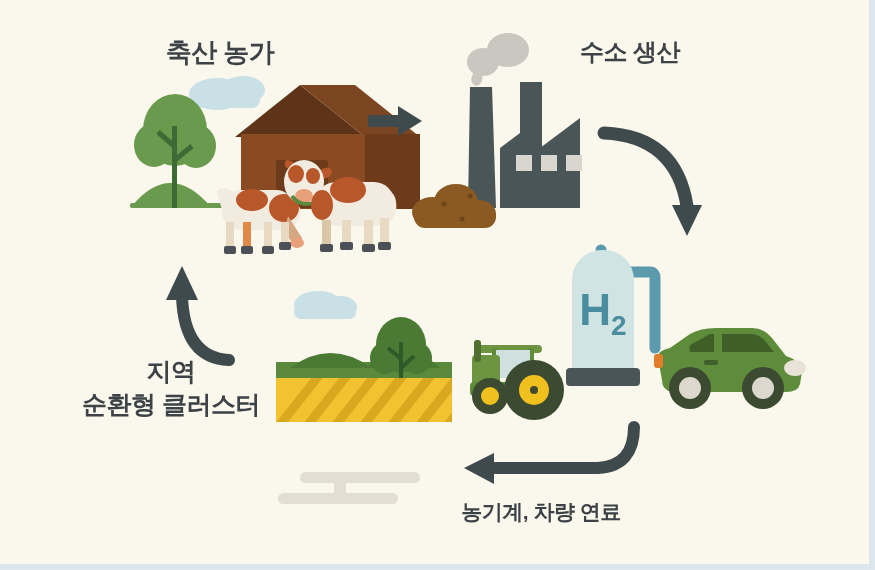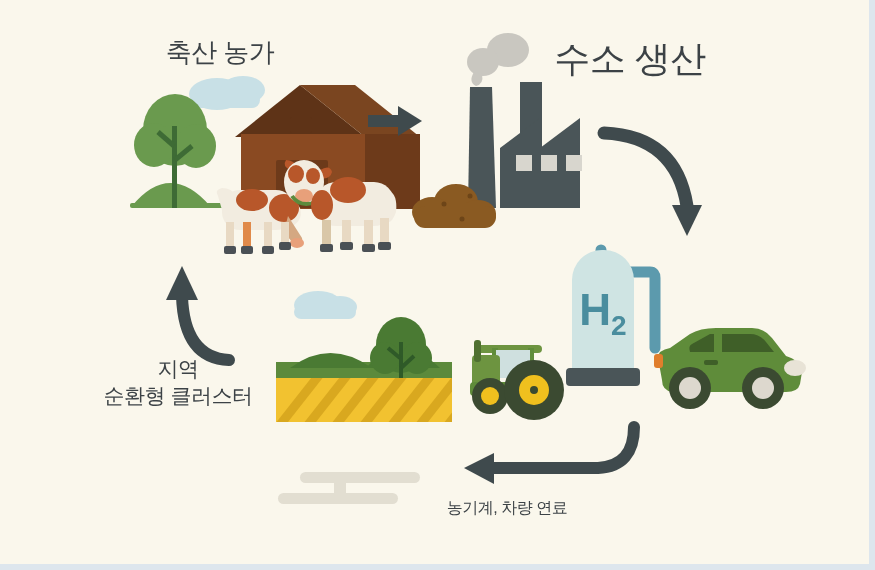--- a/index.html
+++ b/index.html
@@ -14,31 +14,31 @@
     width:875px;height:570px;
     background:#faf7ec;
     box-sizing:border-box;
     border-right:6px solid #dde6ed;
     border-bottom:6px solid #dde6ed;
     overflow:hidden;
   }
   .lbl{
     position:absolute;
     color:#3c4246;
-    font-weight:normal;
+    font-weight:bold;
     letter-spacing:-0.5px;
     line-height:1.3;
     white-space:pre-line;
     text-align:center;
   }
   #lbl-livestock{left:120px;top:36px;width:200px;font-size:26px;}
-  #lbl-hydrogen{left:530px;top:36px;width:200px;font-size:36px;}
+  #lbl-hydrogen{left:530px;top:36px;width:200px;font-size:24px;}
   #lbl-fuel-use{left:686px;top:248px;width:180px;font-size:21px;}
-  #lbl-cluster{left:63px;top:355px;width:230px;font-size:21px;}
-  #lbl-fuel{left:382px;top:498px;width:250px;font-size:16px;}
+  #lbl-cluster{left:56px;top:355px;width:230px;font-size:25px;}
+  #lbl-fuel{left:416px;top:498px;width:250px;font-size:21px;}
   svg.art{position:absolute;left:0;top:0;width:875px;height:570px;overflow:visible;}
 </style>
 </head>
 <body>
 
 <div id="canvas">
 
   <svg class="art" viewBox="0 0 875 570">
 
     <g>

